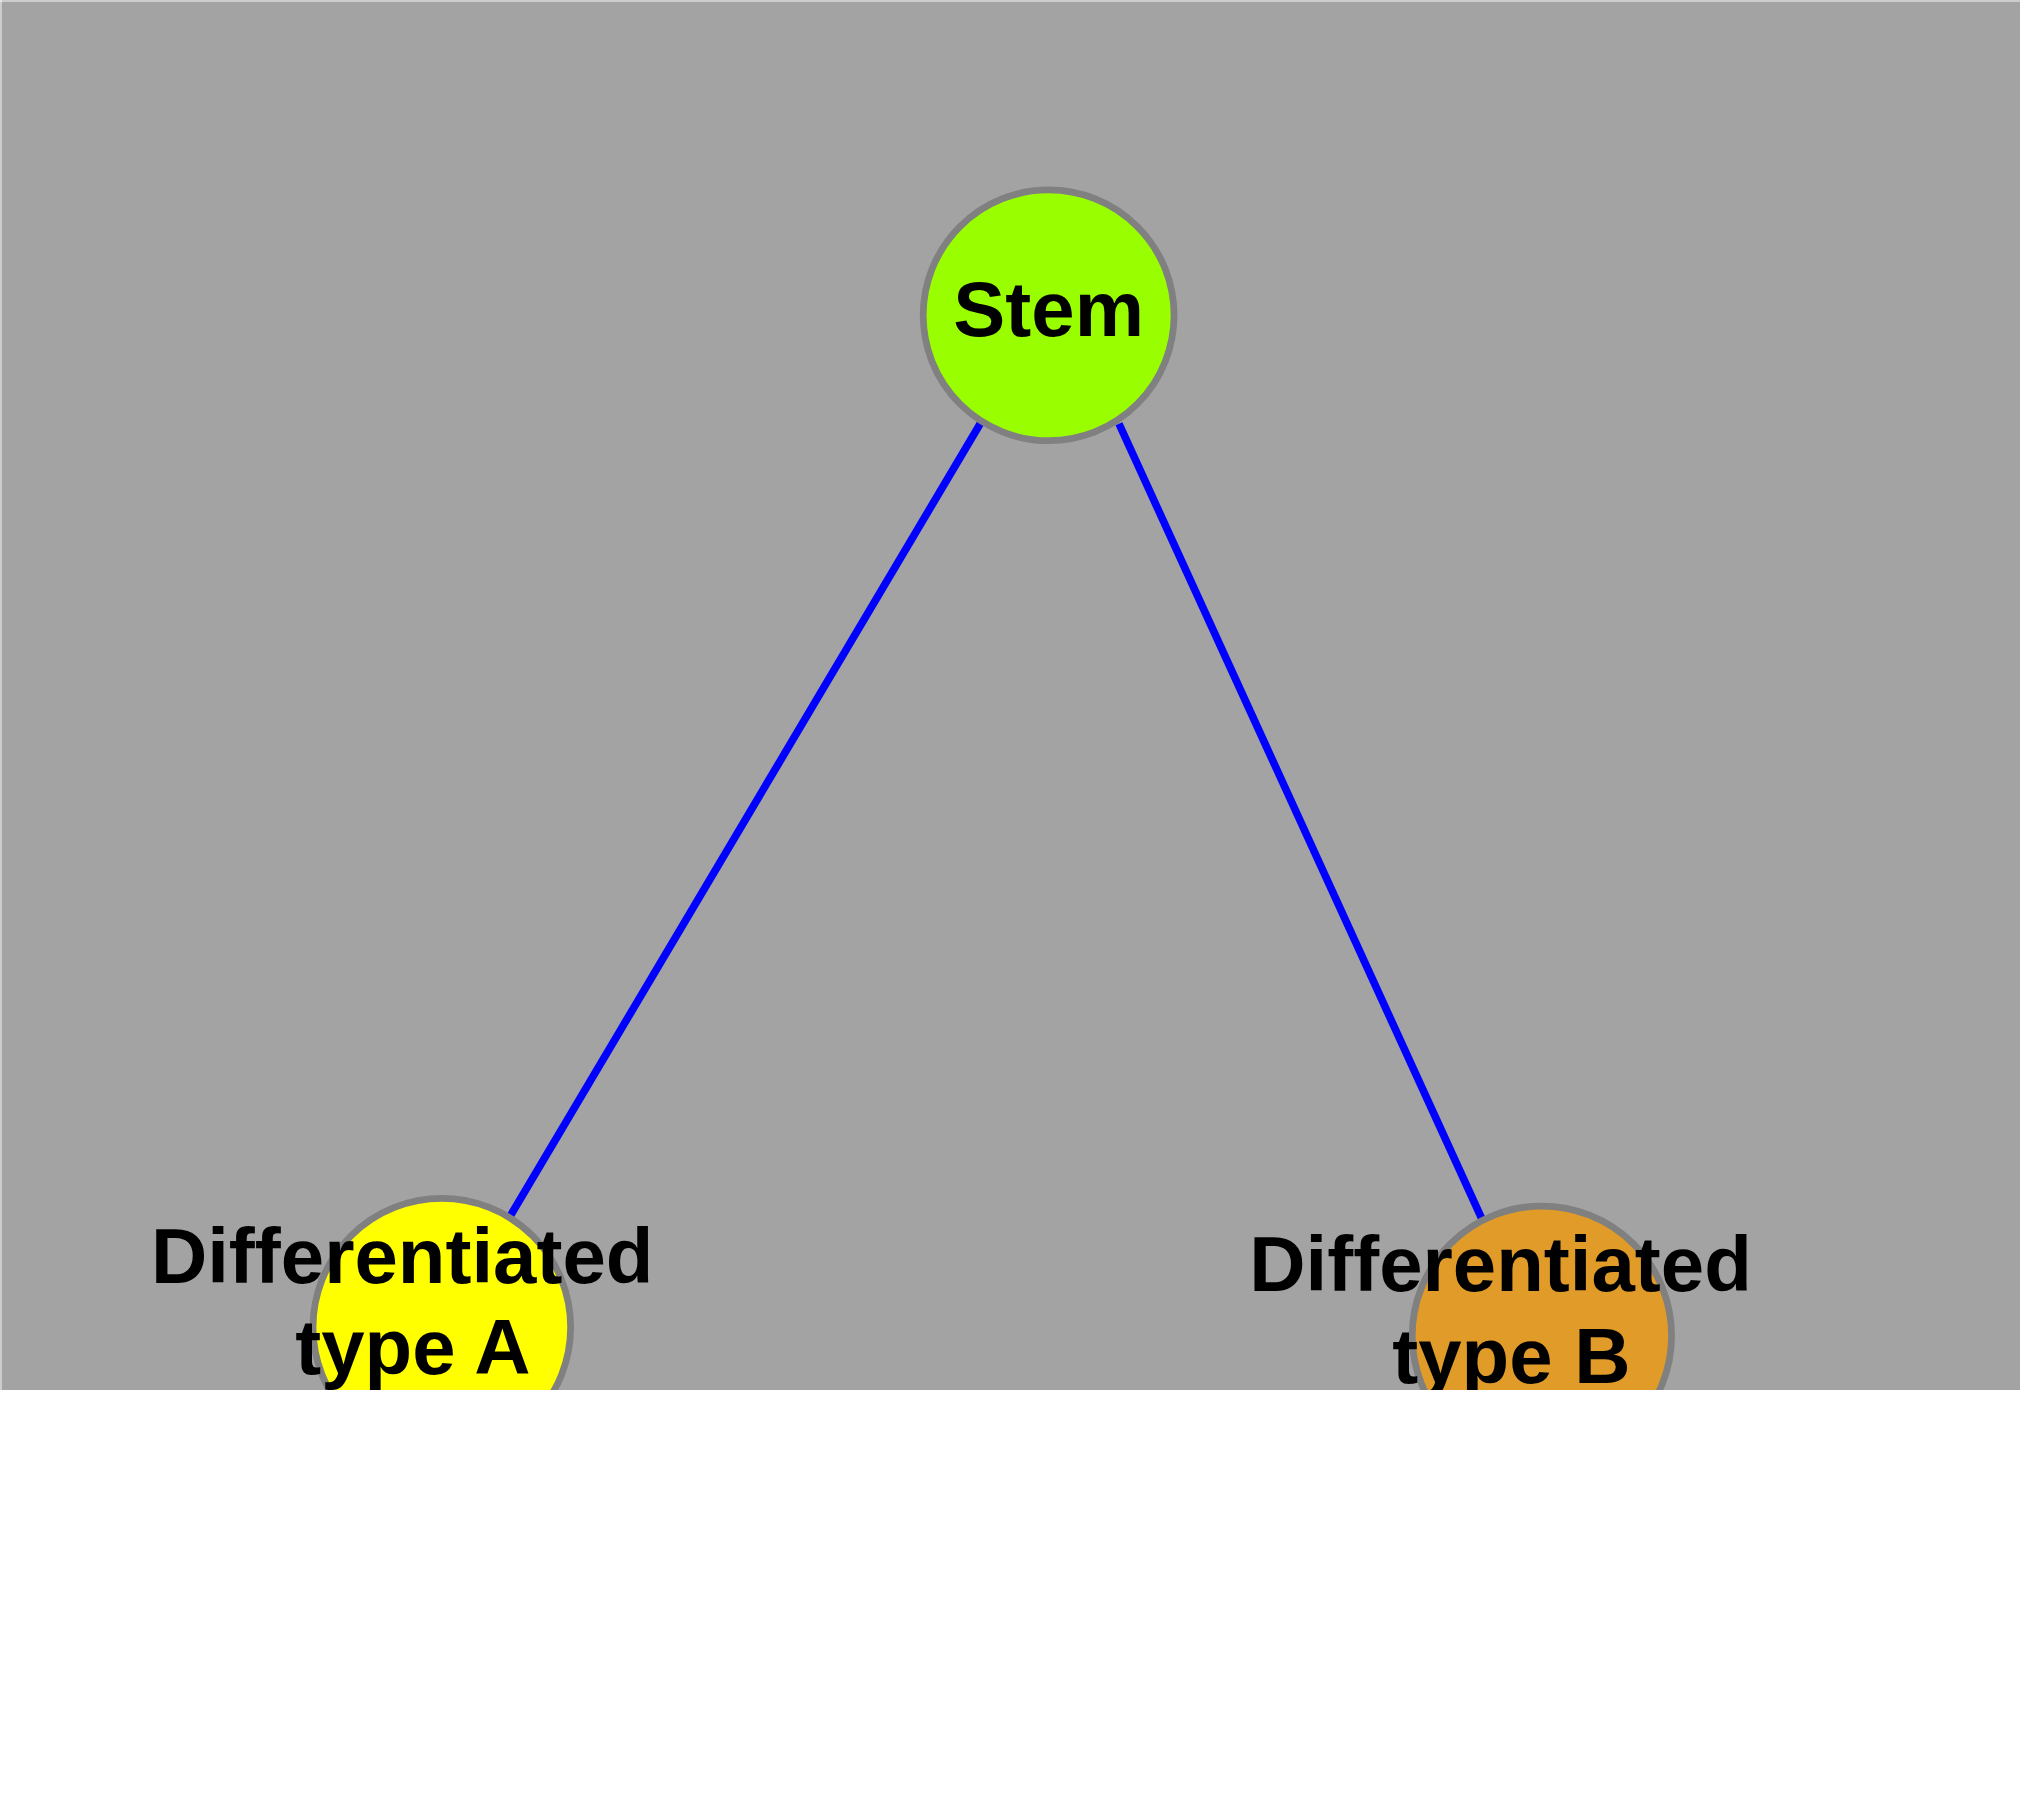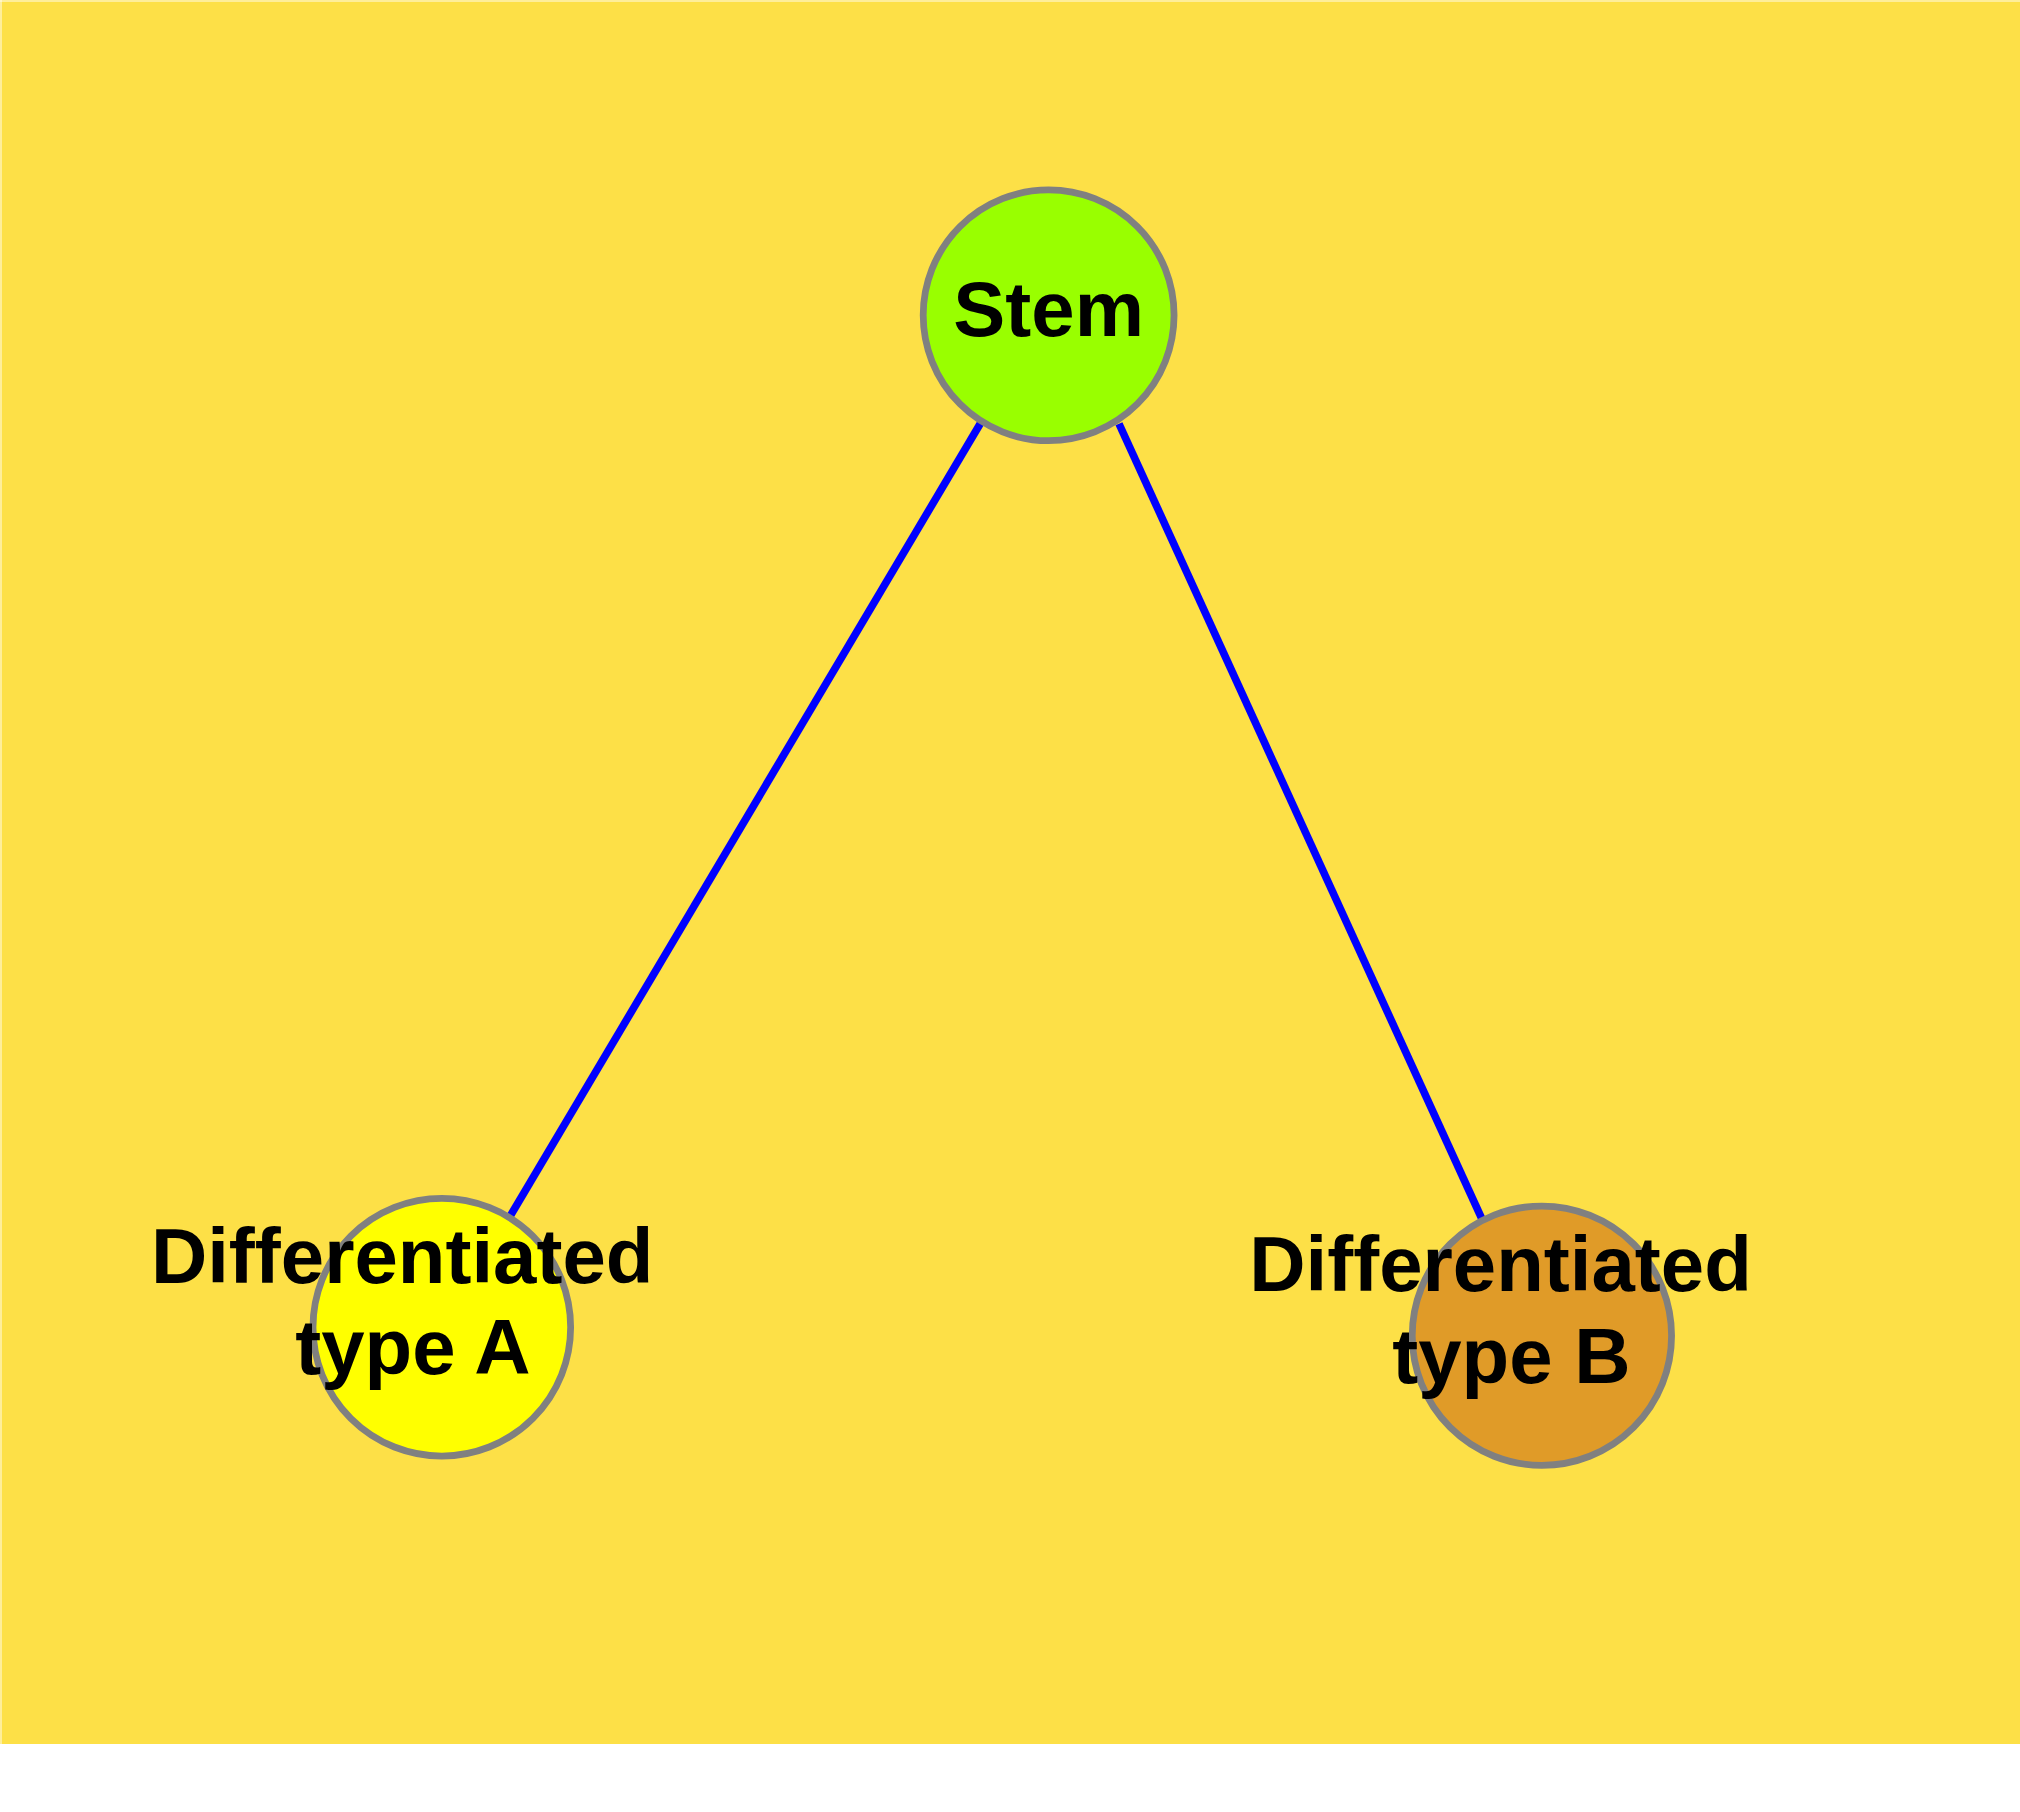--- a/index.html
+++ b/index.html
@@ -59,21 +59,21 @@
     top: 0;
     width: 1.7px;
     height: 1812px;
     background: rgba(255,255,255,0.45);
     pointer-events: none;
   }
 </style>
 </head>
 <body>
 
-<div id="canvas" style="background: #fde047; width: 2021px; height: 1744px;">
+<div id="canvas" style="background: #a3a3a3; width: 2021px; height: 1390px;">
 
   <svg id="graph-svg" viewBox="0 0 2384 2138" style="width: 2021px; height: 1812px;">
 
     <g>
       <line class="edge-line" x1="1158" y1="497" x2="601" y2="1436" stroke="#0000ff" stroke-width="9"></line>
       <line class="edge-line" x1="1320" y1="500" x2="1749" y2="1440" stroke="#0000ff" stroke-width="9"></line>
     </g>
 
     <g>
       <circle class="node-circle" cx="1237" cy="372" r="148" fill="#99ff00" stroke="#808080"></circle>

